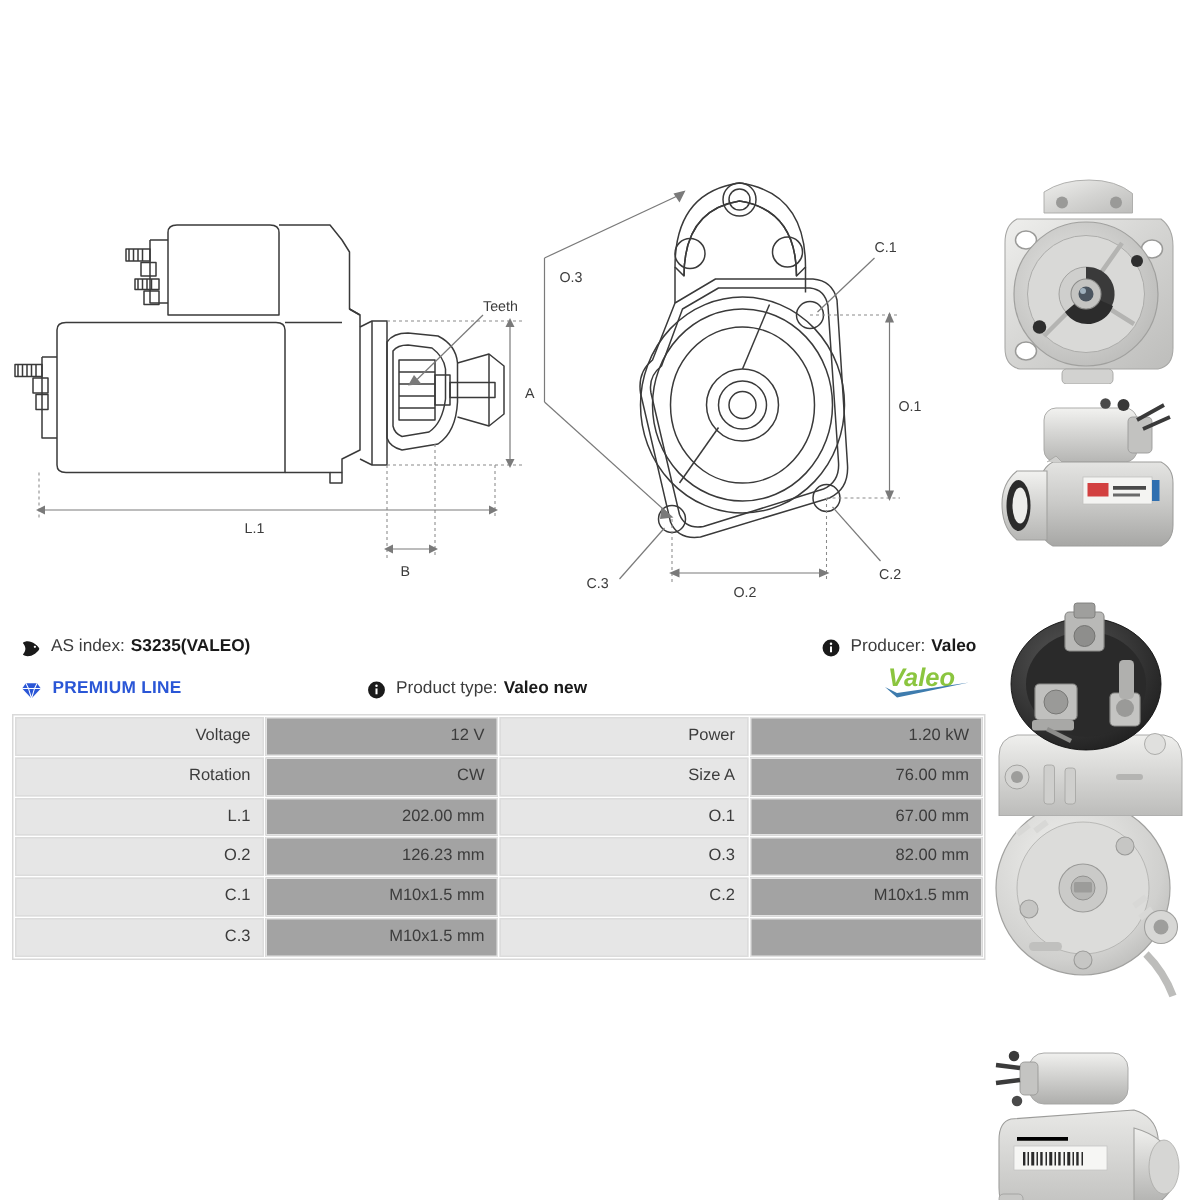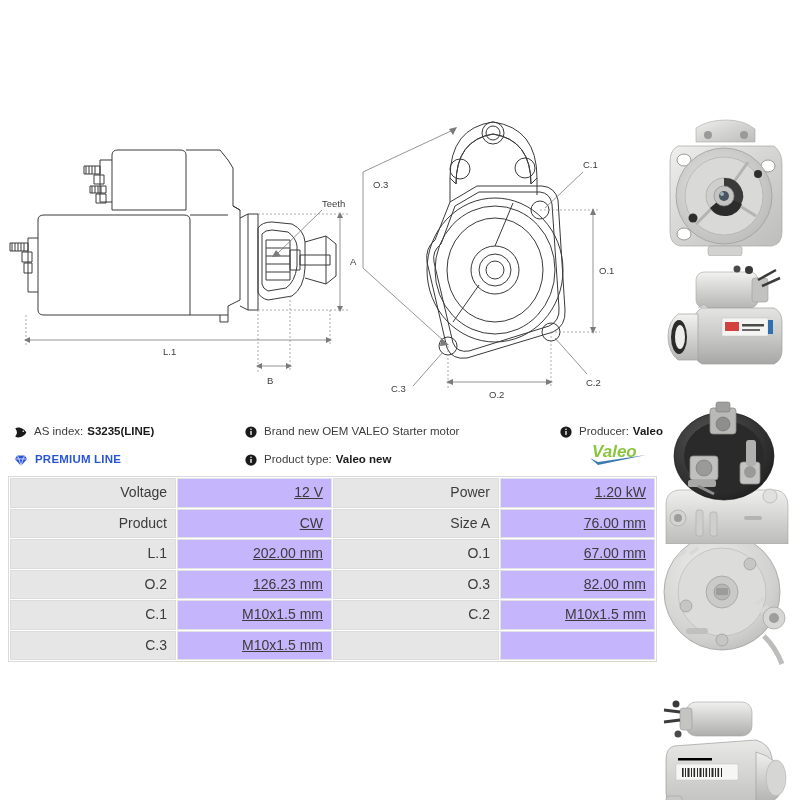--- a/index.html
+++ b/index.html
@@ -77,21 +77,21 @@
   .info-row.r2 { top: 28px; }
   .info-cell {
     display: flex;
     align-items: center;
     font-size: 11.5px;
     color: #3c3c3c;
     line-height: 1;
   }
   .info-cell.c1 { position: absolute; left: 14px; }
   .info-cell.c2 { position: absolute; left: 245px; }
-  .info-cell.c3 { position: absolute; left: 560px; }
+  .info-cell.c3 { position: absolute; left: 548px; }
   .info-ico {
     display: inline-flex;
     align-items: center;
     justify-content: center;
     margin-right: 7px;
     flex: 0 0 auto;
   }
   .info-lbl { white-space: nowrap; }
   .info-val {
     font-weight: bold;
@@ -119,36 +119,35 @@
     left: 8px;
     top: 476px;
     width: 643px;
     border-collapse: separate;
     border-spacing: 1px;
     background: #ffffff;
     border: 1px solid #d9d9d9;
     table-layout: fixed;
   }
   #spec-table td {
-    font-size: 14px;
+    font-size: 11px;
     color: #3c3c3c;
     padding: 5px 8px;
     text-align: right;
     vertical-align: top;
     line-height: 1.25;
     border: 1px solid #e0e0e0;
   }
   #spec-table td.lbl {
     background: #e6e6e6;
     border-color: #dcdcdc;
   }
   #spec-table td.val {
-    background: #c4b5fd;
+    background: #a3a3a3;
     border-color: #e2e2e2;
-    text-decoration: underline;
   }
   .col-lbl  { width: 166px; }
   .col-val  { width: 155px; }
   .tall td { height: 30px; }
 </style>
 </head>
 <body>
 
 <div id="drawings">
 
@@ -497,33 +496,23 @@
   <div class="info-row r1">
     <div class="info-cell c1">
       <span class="info-ico">
         <svg width="13" height="13" viewBox="0 0 16 16">
             <path d="M1.5 3.2 C4 1.2 8 1.6 11.5 4 C14 5.7 15 7.4 15 8 C15 8.6 14 10.3 11.5 12 C8 14.4 4 14.8 1.5 12.8 C3 11 3.6 9.4 3.6 8 C3.6 6.6 3 5 1.5 3.2 Z" fill="#1a1a1a"></path>
             <circle cx="11.4" cy="6.4" r="0.95" fill="#ffffff"></circle>
           </svg>
       </span>
       <span class="info-lbl">AS index:</span>
       <span style="width:4px"></span>
-      <span class="info-val">S3235(LINE)</span>
+      <span class="info-val">S3235(VALEO)</span>
     </div>
 
-    <div class="info-cell c2">
-      <span class="info-ico">
-        <svg width="12" height="12" viewBox="0 0 16 16">
-            <circle cx="8" cy="8" r="7.5" fill="#1a1a1a"></circle>
-            <rect x="7.1" y="6.6" width="1.8" height="5.2" fill="#ffffff"></rect>
-            <circle cx="8" cy="4.3" r="1.1" fill="#ffffff"></circle>
-          </svg>
-      </span>
-      <span class="info-lbl">Brand new OEM VALEO Starter motor</span>
-    </div>
 
     <div class="info-cell c3">
       <span class="info-ico">
         <svg width="12" height="12" viewBox="0 0 16 16">
             <circle cx="8" cy="8" r="7.5" fill="#1a1a1a"></circle>
             <rect x="7.1" y="6.6" width="1.8" height="5.2" fill="#ffffff"></rect>
             <circle cx="8" cy="4.3" r="1.1" fill="#ffffff"></circle>
           </svg>
       </span>
       <span class="info-lbl">Producer:</span>
@@ -574,21 +563,21 @@
       <col class="col-val">
   </colgroup>
   <tbody>
       <tr>
         <td class="lbl">Voltage</td>
         <td class="val">12 V</td>
         <td class="lbl">Power</td>
         <td class="val">1.20 kW</td>
       </tr>
       <tr>
-        <td class="lbl">Product</td>
+        <td class="lbl">Rotation</td>
         <td class="val">CW</td>
         <td class="lbl">Size A</td>
         <td class="val">76.00 mm</td>
       </tr>
       <tr>
         <td class="lbl">L.1</td>
         <td class="val">202.00 mm</td>
         <td class="lbl">O.1</td>
         <td class="val">67.00 mm</td>
       </tr>

